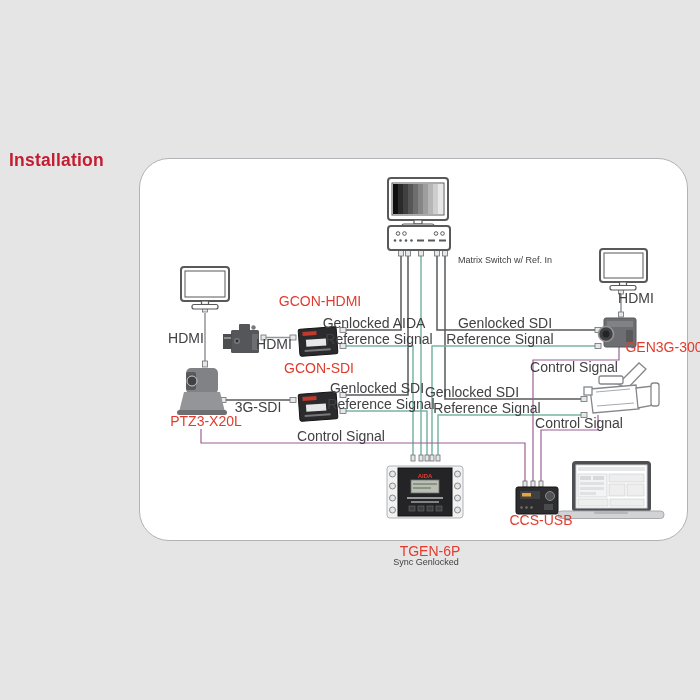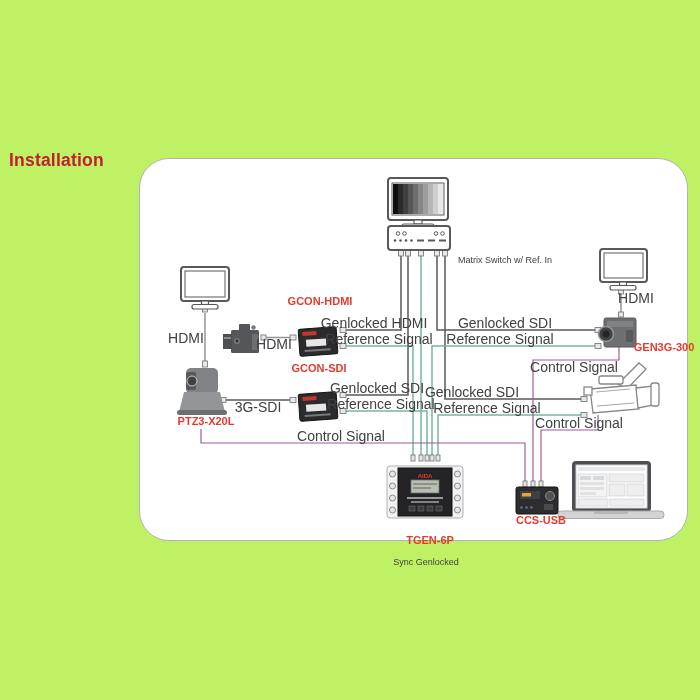--- a/index.html
+++ b/index.html
@@ -1,26 +1,26 @@
 <!DOCTYPE html>
 <html style="--title-red: #c41c30; --label-red: #e23b2e; --text-dark: #414042; --panel-border: #b1b3b6; --wire-dark: #58595b; --wire-light: #939598; --wire-ref: #78b7a4; --wire-control: #9c5f96;"><head>
 <meta charset="utf-8">
 <style>
   html,body{margin:0;padding:0;background:#ffffff;}
-  .page{position:relative;width:700px;height:700px;background:#bef264;overflow:hidden;
+  .page{position:relative;width:700px;height:700px;background:#e5e5e5;overflow:hidden;
         font-family:"Liberation Sans", sans-serif;}
   .page-title{position:absolute;left:9px;top:150px;font-size:17.5px;font-weight:bold;
               color:var(--title-red,#c41c30);letter-spacing:.2px;}
   .panel{position:absolute;left:139px;top:158px;width:547px;height:381px;
          border:1.5px solid var(--panel-border,#b1b3b6);border-radius:30px;background:#fff;}
   svg.diagram{position:absolute;left:0;top:0;width:700px;height:700px;}
   .label{position:absolute;font-size:14px;color:var(--text-dark,#414042);
          white-space:nowrap;transform:translateX(-50%);line-height:9px;}
   .label.anchor-left{transform:none;}
-  .red-label{font-size:11px;font-weight:bold;color:var(--label-red,#e23b2e);padding-left:8px;}
+  .red-label{font-size:14px;font-weight:normal;color:var(--label-red,#e23b2e);padding-left:8px;}
   .dev-label{font-size:9px;margin-top:27px;}
   
   .w-dark{stroke:var(--wire-dark,#58595b);stroke-width:1.5;fill:none;}
   .w-light{stroke:var(--wire-light,#939598);stroke-width:1.5;fill:none;}
   .w-ref{stroke:var(--wire-ref,#78b7a4);stroke-width:1.5;fill:none;}
   .w-ctl{stroke:var(--wire-control,#9c5f96);stroke-width:1.2;fill:none;}
   .stub{fill:#e6e7e8;stroke:#6d6e71;stroke-width:.8;}
   .dev-stroke{stroke:#58595b;fill:#fff;}
   .outline{stroke:#85878a;stroke-width:1.3;fill:#fff;}
   .aida-text{font-family:"Liberation Sans",sans-serif;font-size:6px;font-weight:bold;
@@ -247,39 +247,39 @@
     </g>
   </svg>
 
   <div class="label anchor-left dev-label" style="left:458px;top:229px">Matrix Switch w/ Ref. In</div>
 
   <div class="label" style="left:186px;top:334px">HDMI</div>
   <div class="label" style="left:274px;top:340px">HDMI</div>
   <div class="label" style="left:636px;top:294px">HDMI</div>
 
   <div class="label red-label" style="left:316px;top:297px">GCON-HDMI</div>
-  <div class="label" style="left:374px;top:319px">Genlocked HDMI</div>
+  <div class="label" style="left:374px;top:319px">Genlocked AIDA</div>
   <div class="label" style="left:379px;top:335px">Reference Signal</div>
 
   <div class="label red-label" style="left:315px;top:364px">GCON-SDI</div>
   <div class="label" style="left:377px;top:384px">Genlocked SDI</div>
   <div class="label" style="left:381px;top:400px">Reference Signal</div>
 
   <div class="label" style="left:258px;top:403px">3G-SDI</div>
   <div class="label red-label" style="left:202px;top:417px">PTZ3-X20L</div>
   <div class="label" style="left:341px;top:432px">Control Signal</div>
 
   <div class="label" style="left:505px;top:319px">Genlocked SDI</div>
   <div class="label" style="left:500px;top:335px">Reference Signal</div>
   <div class="label" style="left:472px;top:388px">Genlocked SDI</div>
   <div class="label" style="left:487px;top:404px">Reference Signal</div>
 
   <div class="label" style="left:574px;top:363px">Control Signal</div>
   <div class="label" style="left:579px;top:419px">Control Signal</div>
 
   <div class="label red-label" style="left:660px;top:343px">GEN3G-300</div>
 
-  <div class="label red-label" style="left:426px;top:536px">TGEN-6P</div>
+  <div class="label red-label" style="left:426px;top:547px">TGEN-6P</div>
   <div class="label dev-label" style="left:426px;top:531px">Sync Genlocked</div>
 
   <div class="label red-label" style="left:537px;top:516px">CCS-USB</div>
 
 </div>
 
 </body></html>

